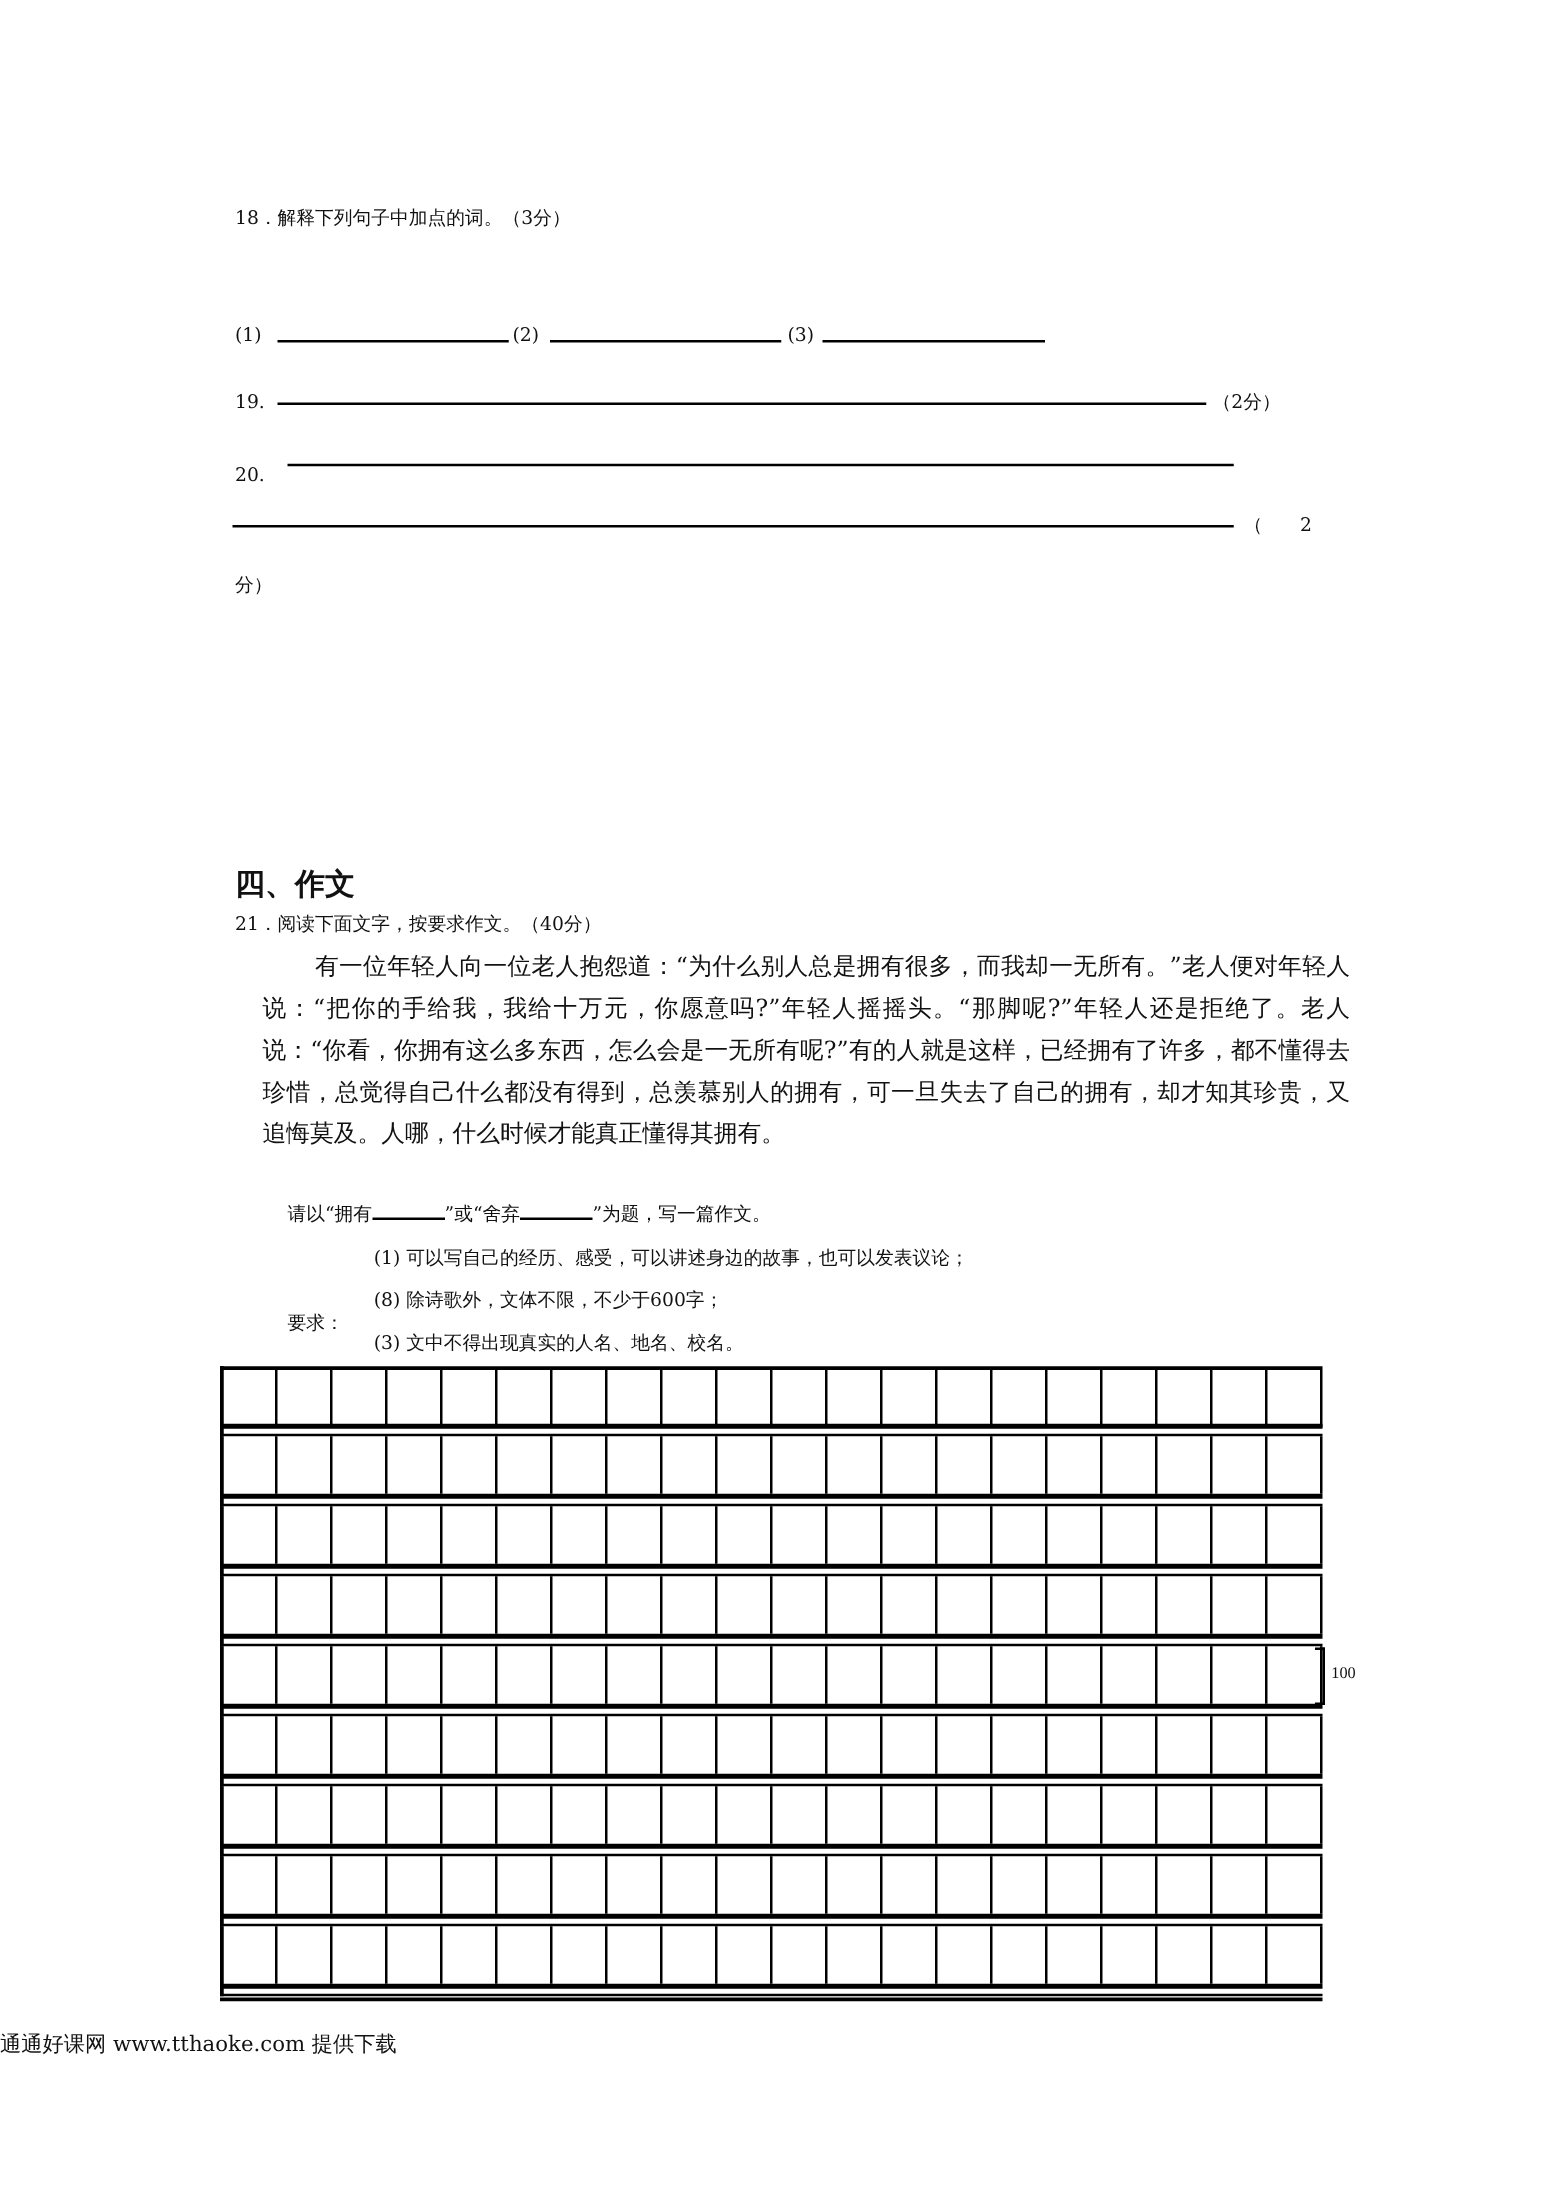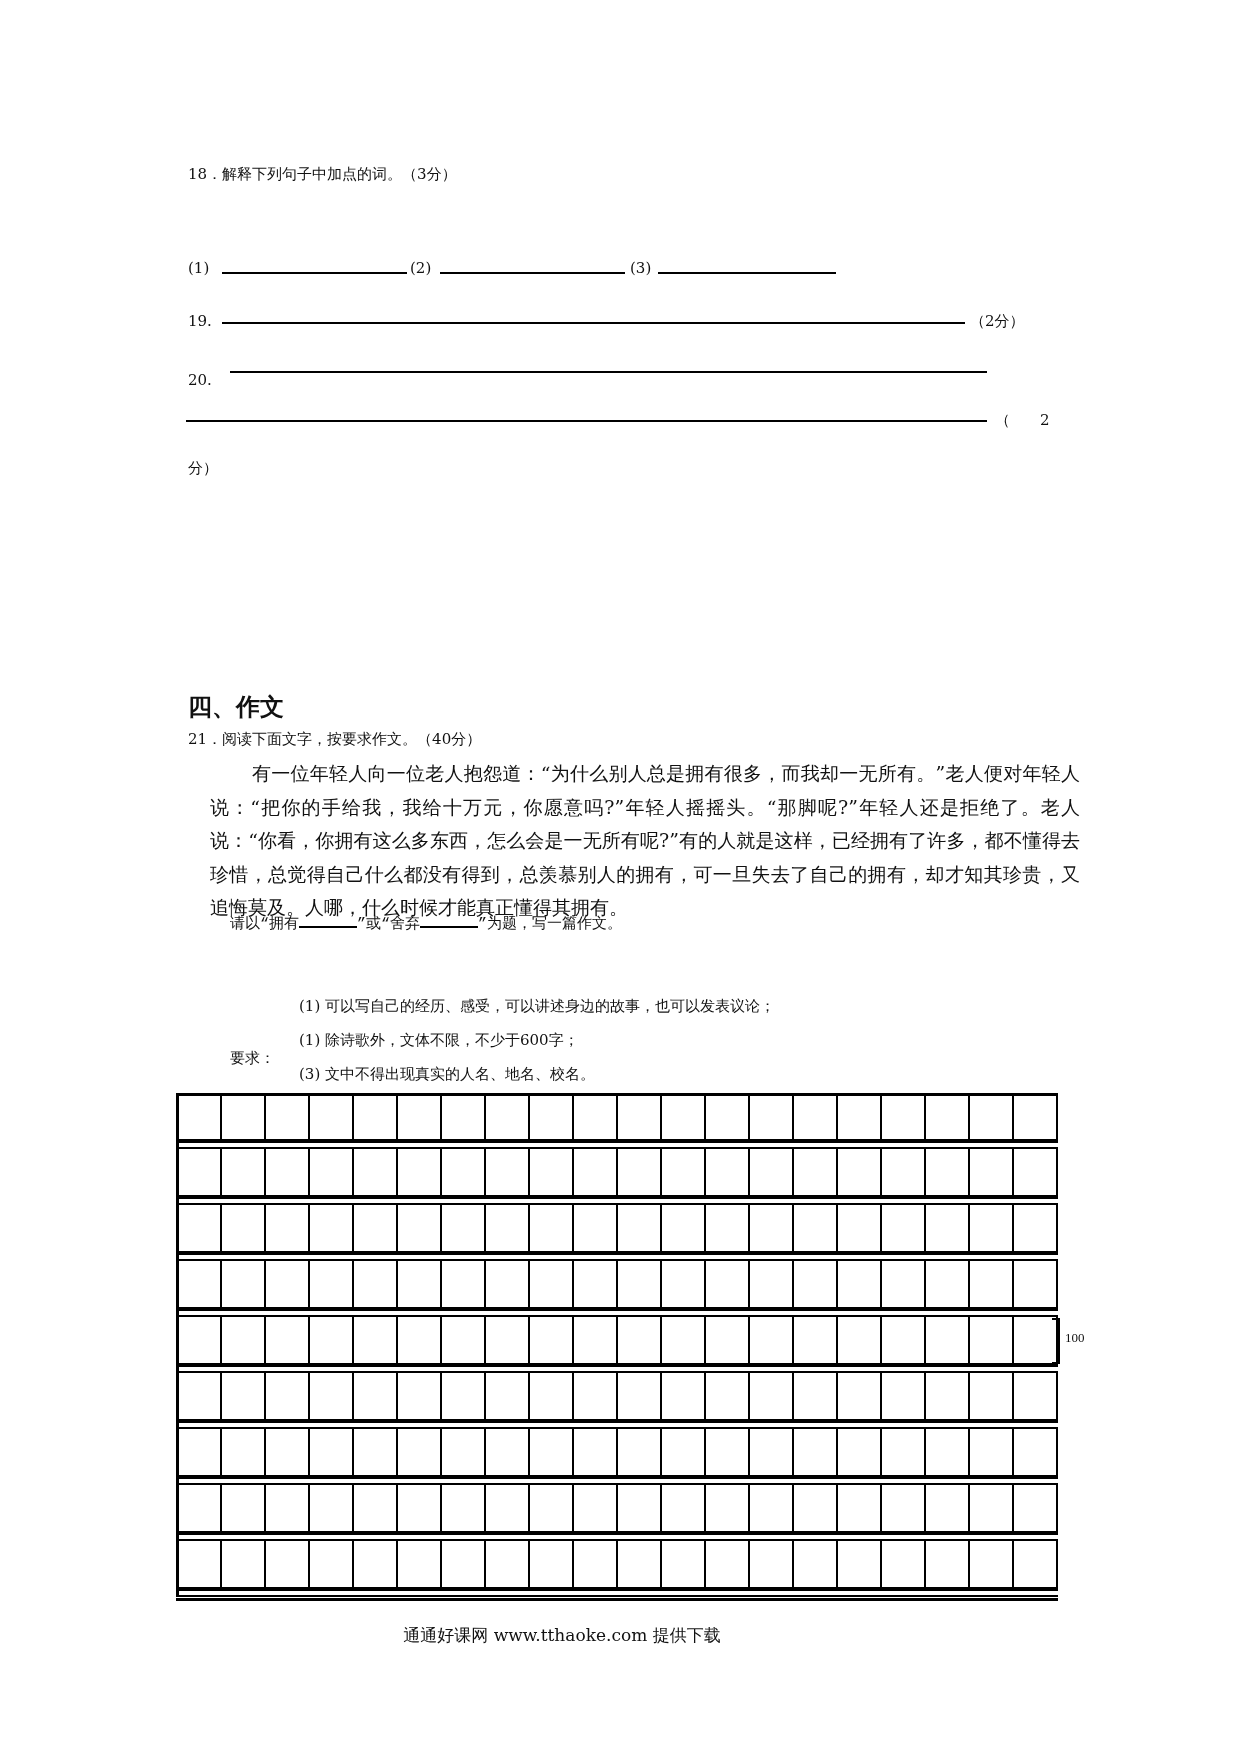--- a/index.html
+++ b/index.html
@@ -119,21 +119,20 @@
       border-top: 2px solid #000;
       border-bottom: 2px solid #000;
       width: 6px;
       border-left: none;
     }
     .footer {
       position: absolute;
       top: 1624px;
       left: 0;
       width: 1124px;
-      text-align: center;
       font-size: 17px;
       font-family: "DejaVu Serif", "Liberation Serif", serif;
     }
   </style>
 </head>
 <body>
 
 <div class="abs txt" style="left:188px; top:162px;">18．解释下列句子中加点的词。（3分）</div>
 
 <div class="abs txt" style="left:188px; top:256px;">(1)</div>
@@ -152,27 +151,27 @@
 <div class="uline" style="left:186px; top:420px; width:801px;"></div>
 <div class="abs txt" style="left:995px; top:408px;">（</div>
 <div class="abs txt" style="left:1040px; top:408px;">2</div>
 <div class="abs txt" style="left:188px; top:456px;">分）</div>
 
 <div class="abs heading" style="left:188px; top:691px;">四、作文</div>
 <div class="abs txt" style="left:188px; top:727px;">21．阅读下面文字，按要求作文。（40分）</div>
 
 <div class="para" style="top:757px;margin-left:22px;">有一位年轻人向一位老人抱怨道：“为什么别人总是拥有很多，而我却一无所有。”老人便对年轻人说：“把你的手给我，我给十万元，你愿意吗?”年轻人摇摇头。“那脚呢?”年轻人还是拒绝了。老人说：“你看，你拥有这么多东西，怎么会是一无所有呢?”有的人就是这样，已经拥有了许多，都不懂得去珍惜，总觉得自己什么都没有得到，总羡慕别人的拥有，可一旦失去了自己的拥有，却才知其珍贵，又追悔莫及。人哪，什么时候才能真正懂得其拥有。</div>
 
-<div class="abs txt" style="left:230px; top:908px;font-family:Liberation Mono, monospace;">
+<div class="abs txt" style="left:230px; top:956px;">
   <span>请以“拥有</span><span class="blank"></span><span>”或“舍弃</span><span class="blank"></span><span>”为题，写一篇作文。</span>
 </div>
 
 <div class="abs txt" style="left:230px; top:1046px;">要求：</div>
 <div class="abs txt" style="left:299px; top:994px;">(1)  可以写自己的经历、感受，可以讲述身边的故事，也可以发表议论；</div>
-<div class="abs txt" style="left:299px; top:1028px;">(1)  除诗歌外，文体不限，不少于600字；</div>
+<div class="abs txt" style="left:299px; top:1028px;">(8)  除诗歌外，文体不限，不少于600字；</div>
 <div class="abs txt" style="left:299px; top:1062px;text-align:right;">(3)  文中不得出现真实的人名、地名、校名。</div>
 
 <div id="grid">
     <div class="grid-row first">
       <div class="cells">
         <div class="cell"></div>
         <div class="cell"></div>
         <div class="cell"></div>
         <div class="cell"></div>
         <div class="cell"></div>

